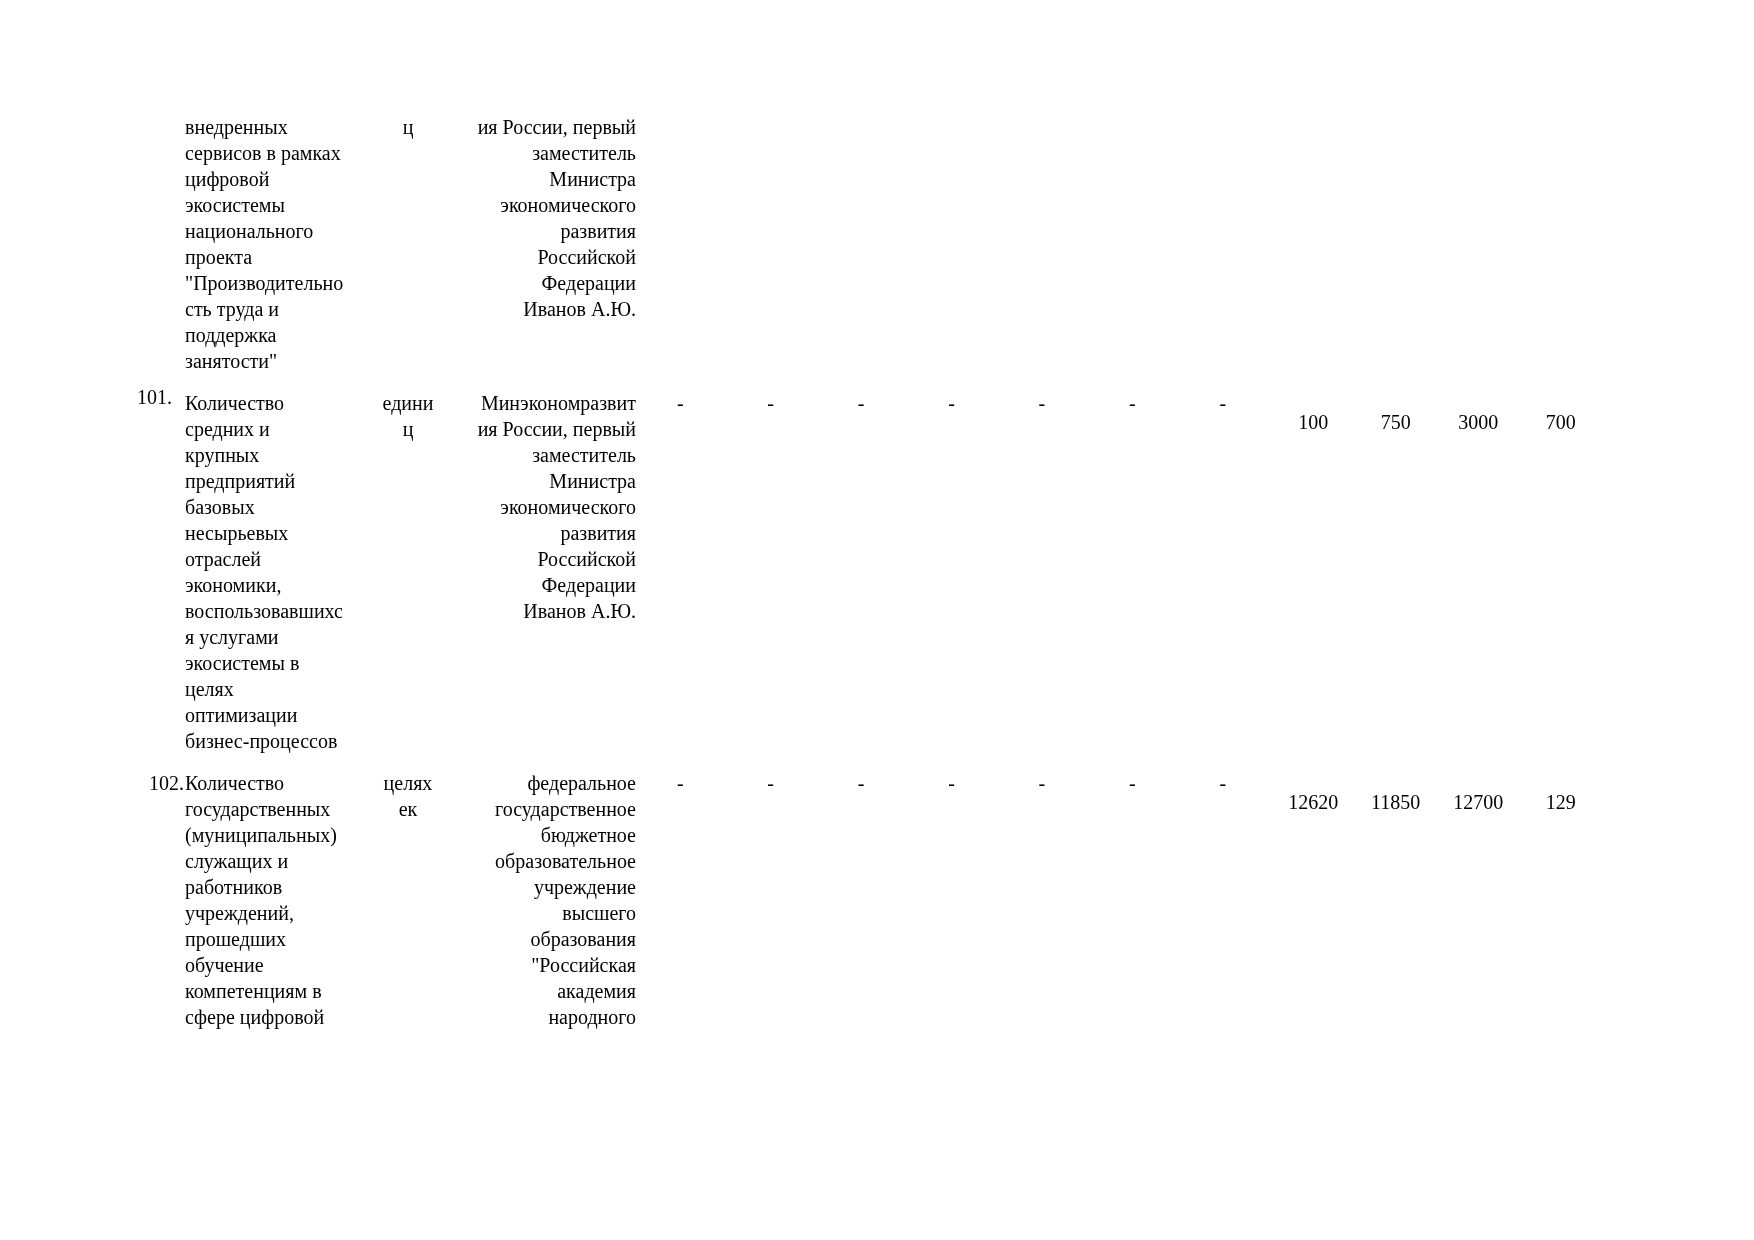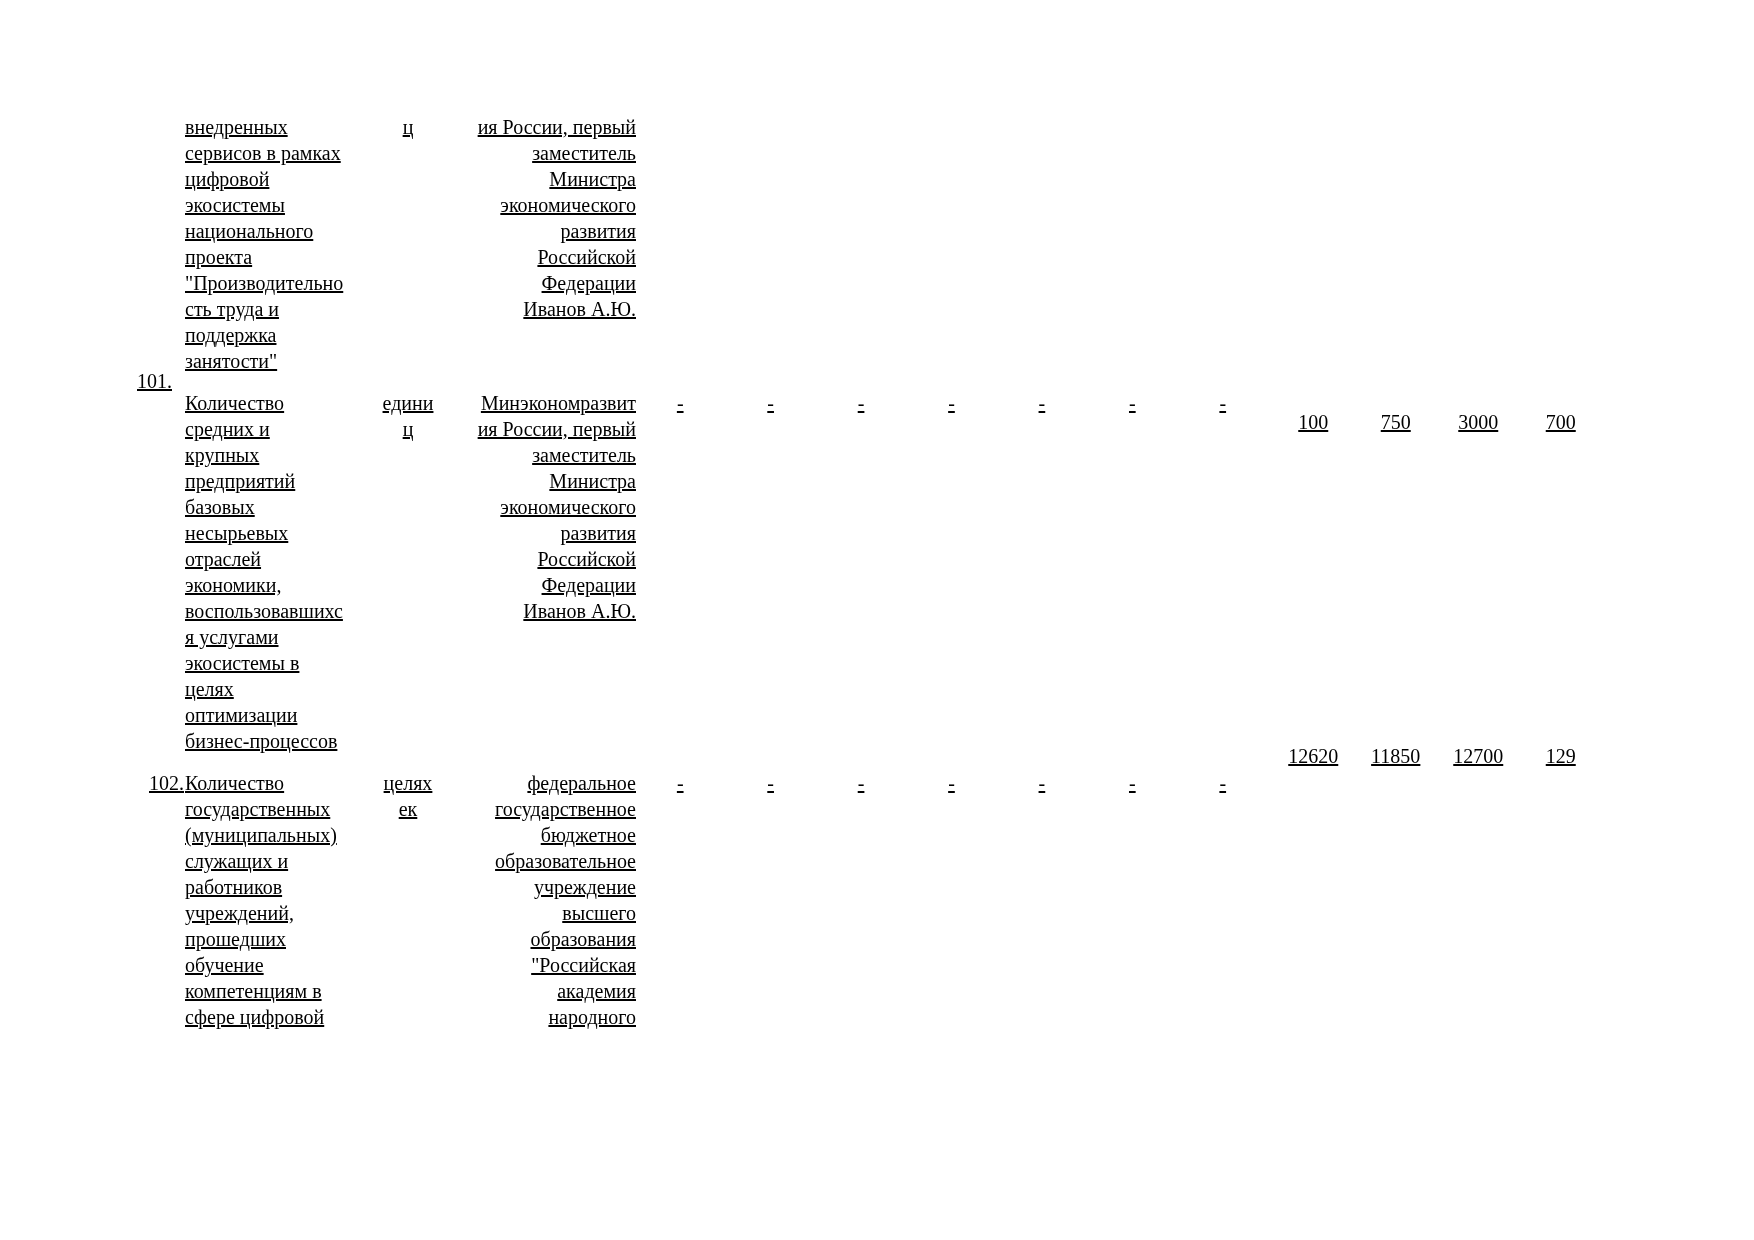--- a/index.html
+++ b/index.html
@@ -11,21 +11,21 @@
     position: relative;
     width: 1754px;
     height: 1240px;
     background: #ffffff;
     overflow: hidden;
     font-family: "Liberation Serif", "DejaVu Serif", serif;
     font-size: 20px;
     line-height: 26px;
     color: #000000;
   }
-  .abs { position: absolute; text-decoration: underline; }
+  .abs { position: absolute; }
   .multiline { white-space: pre-line; }
   .num-cell {
     left: 137px;
     width: 44px;
     text-align: left;
   }
   .name-cell {
     left: 185px;
     width: 186px;
     text-align: left;
@@ -81,21 +81,21 @@
 заместитель
 Министра
 экономического
 развития
 Российской
 Федерации
 Иванов А.Ю.</div>
   </div>
 
   <div>
-    <div class="abs num-cell" style="top:368px;">101.</div>
+    <div class="abs num-cell" style="top:384px;">101.</div>
     <div class="abs name-cell multiline" style="top:390px;">Количество
 средних и
 крупных
 предприятий
 базовых
 несырьевых
 отраслей
 экономики,
 воспользовавшихс
 я услугами
@@ -157,21 +157,21 @@
 народного</div>
     <div class="abs dash-row" style="top:770px;">
       <span>-</span>
       <span>-</span>
       <span>-</span>
       <span>-</span>
       <span>-</span>
       <span>-</span>
       <span>-</span>
     </div>
-    <div class="abs value-row" style="top:724px;justify-content:flex-end;">
+    <div class="abs value-row" style="top:770px;justify-content:flex-end;">
       <span>12620</span>
       <span>11850</span>
       <span>12700</span>
       <span>129</span>
     </div>
   </div>
 
 </div>
 
 </body></html>

